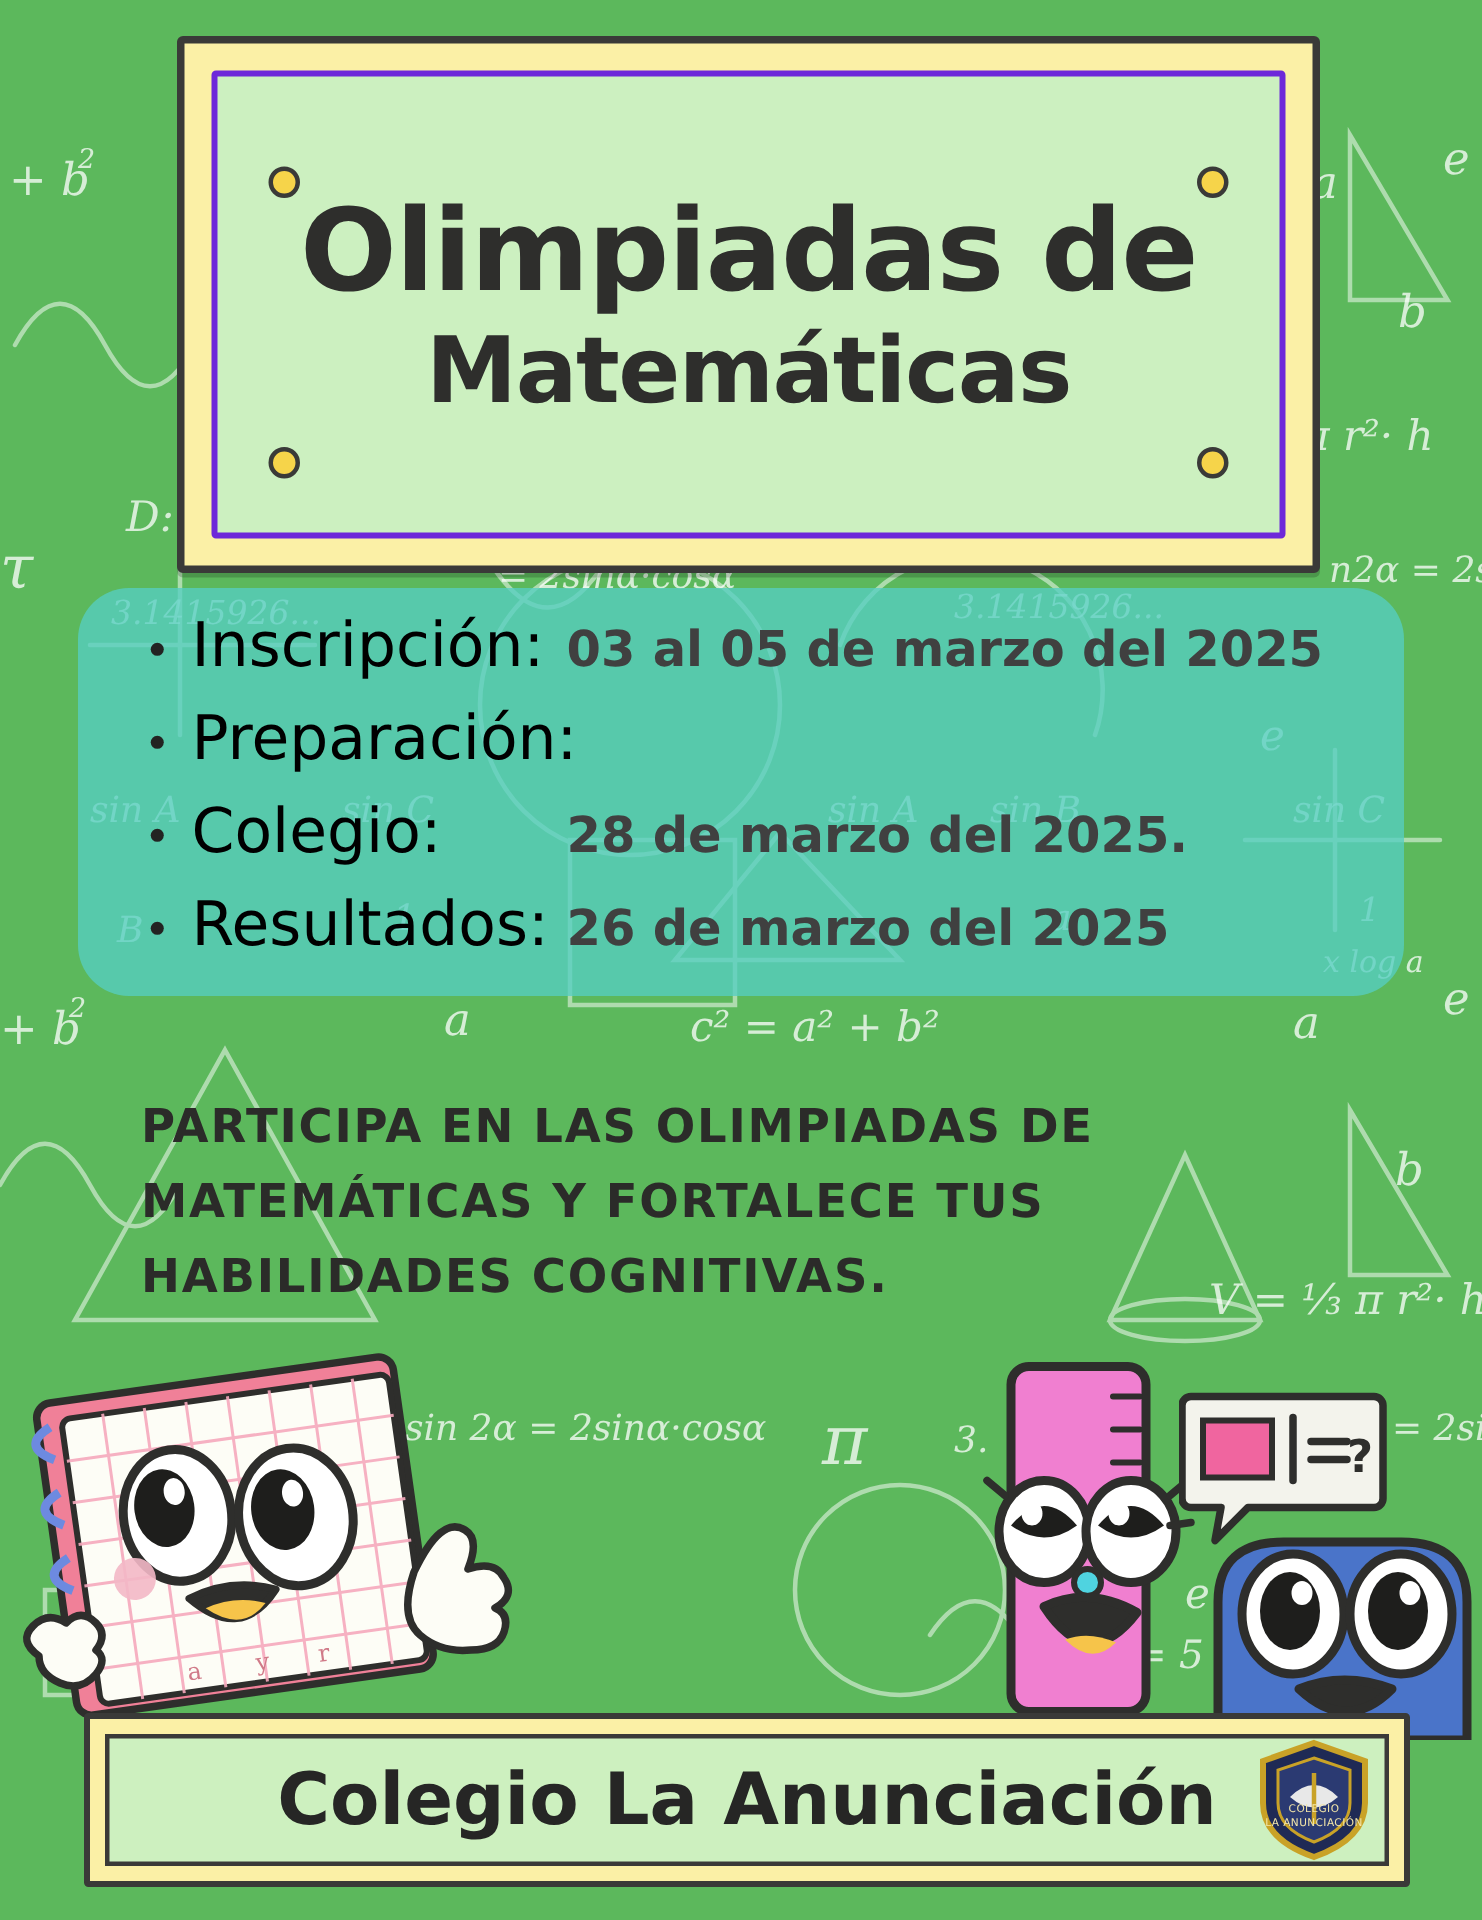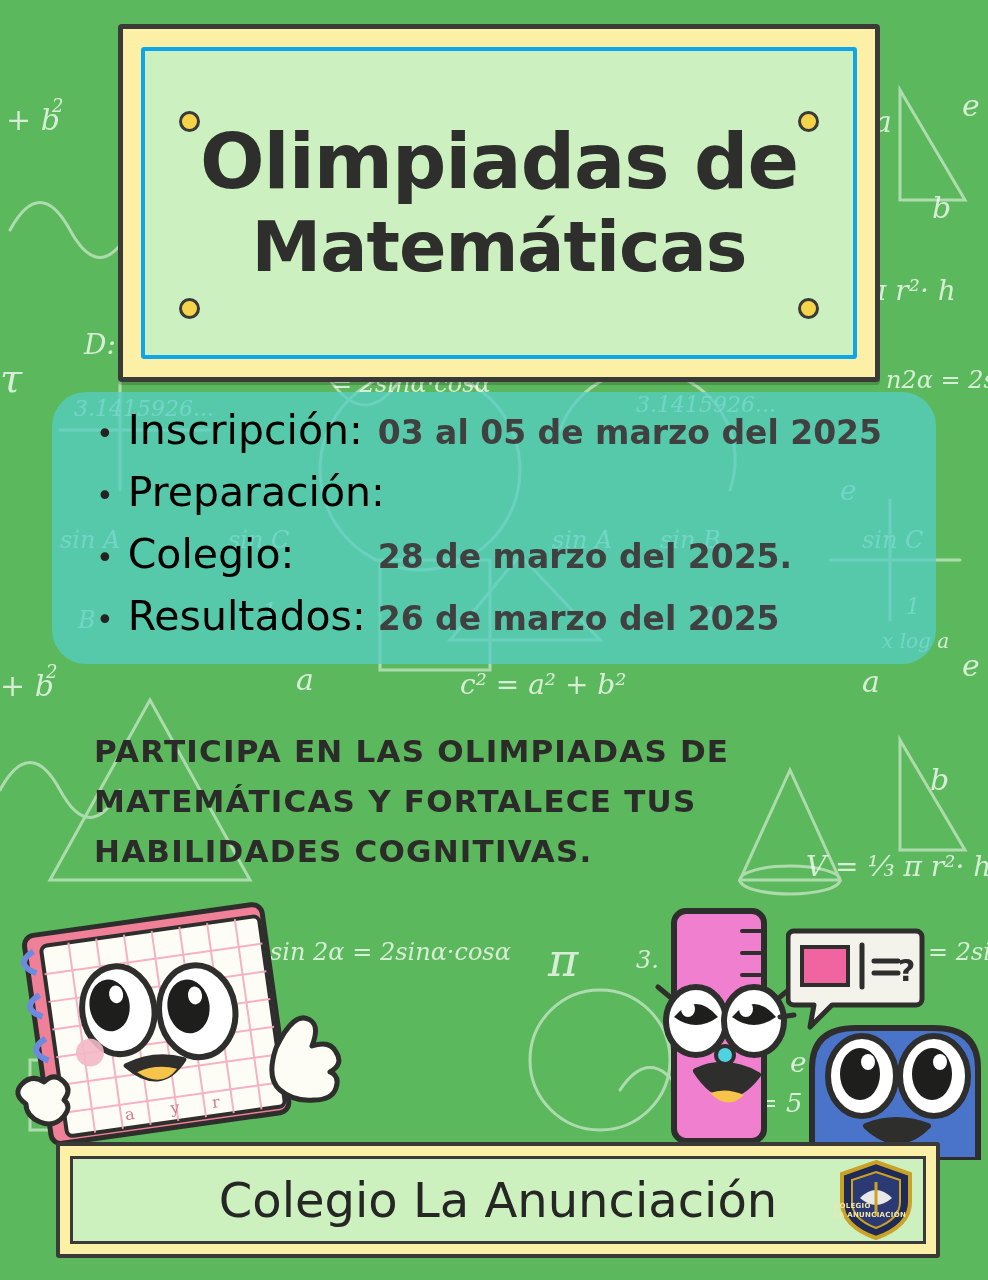--- a/index.html
+++ b/index.html
@@ -45,21 +45,21 @@
     border-radius: 4px;
     box-shadow: 0 3px 0 rgba(0,0,0,0.18);
   }
   .title-inner {
     position: absolute;
     left: 18px;
     top: 18px;
     right: 18px;
     bottom: 18px;
     background: #ccf0c0;
-    border: 4px solid #0ea5e9;
+    border: 4px solid #6d28d9;
     border-radius: 3px;
     display: flex;
     flex-direction: column;
     align-items: center;
     justify-content: center;
   }
   .screw {
     position: absolute;
     width: 15px;
     height: 15px;
@@ -75,21 +75,21 @@
   .title-line1, .title-line2 {
     color: #2e2e2c;
     font-family: "DejaVu Sans", sans-serif;
     font-weight: bold;
     letter-spacing: -1px;
     line-height: 1;
     text-align: center;
     white-space: nowrap;
   }
   .title-line1 { font-size: 76px; margin-bottom: 12px; }
-  .title-line2 { font-size: 70px; }
+  .title-line2 { font-size: 61px; }
 
   
   .schedule {
     position: absolute;
     left: 52px;
     top: 392px;
     width: 884px;
     height: 272px;
     background: rgba(86, 206, 193, 0.78);
     border-radius: 34px;
@@ -168,40 +168,40 @@
     bottom: 10px;
     background: #cdf0bf;
     border: 3px solid #3a3a38;
     display: flex;
     align-items: center;
     justify-content: center;
   }
   .footer-text {
     color: #262625;
     font-size: 48px;
-    font-weight: normal;
+    font-weight: bold;
     letter-spacing: 0px;
     white-space: nowrap;
   }
   .school-badge {
     position: absolute;
     right: 18px;
     top: 50%;
     transform: translateY(-50%);
     width: 84px;
     height: 84px;
   }
   .badge-caption {
     position: absolute;
     width: 100%;
-    text-align: left;
+    text-align: center;
     top: 44px;
     font-size: 7px;
     color: #f3e6a8;
-    font-weight: bold;
+    font-weight: normal;
     letter-spacing: 0.3px;
     line-height: 1.25;
   }
 </style>
 </head>
 <body>
 
 <div class="poster">
 
   <div class="bg-layer">

